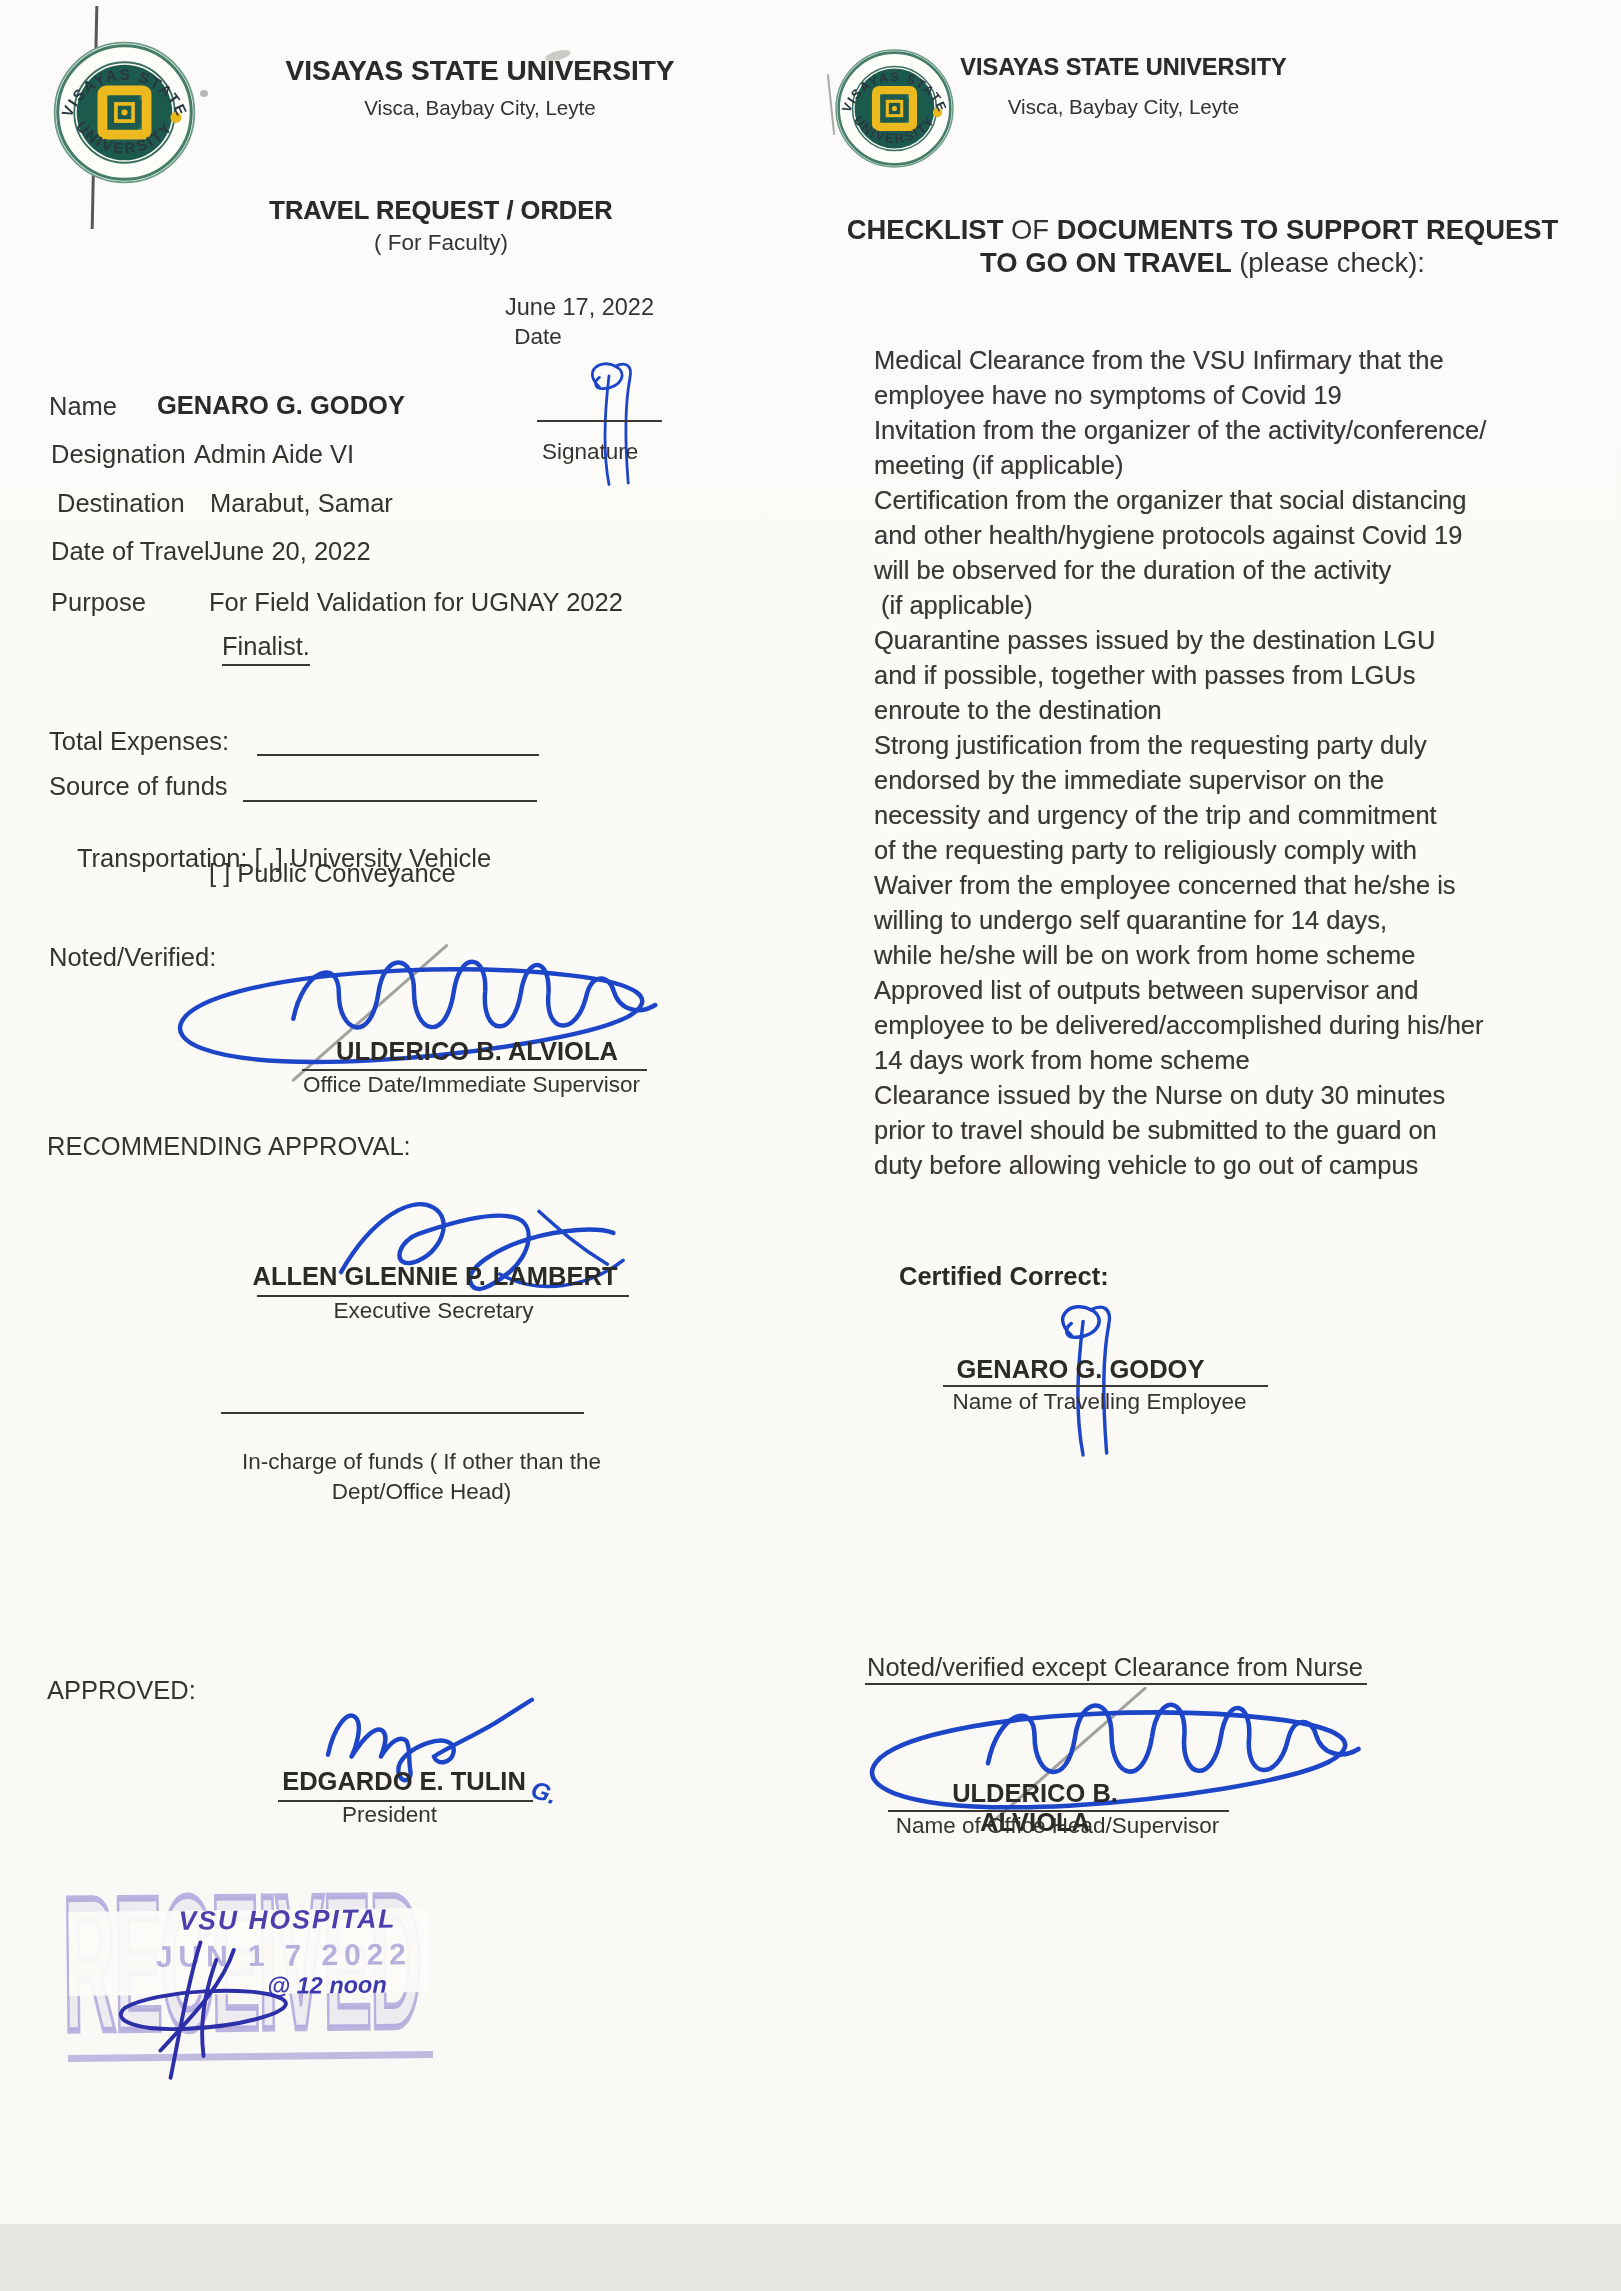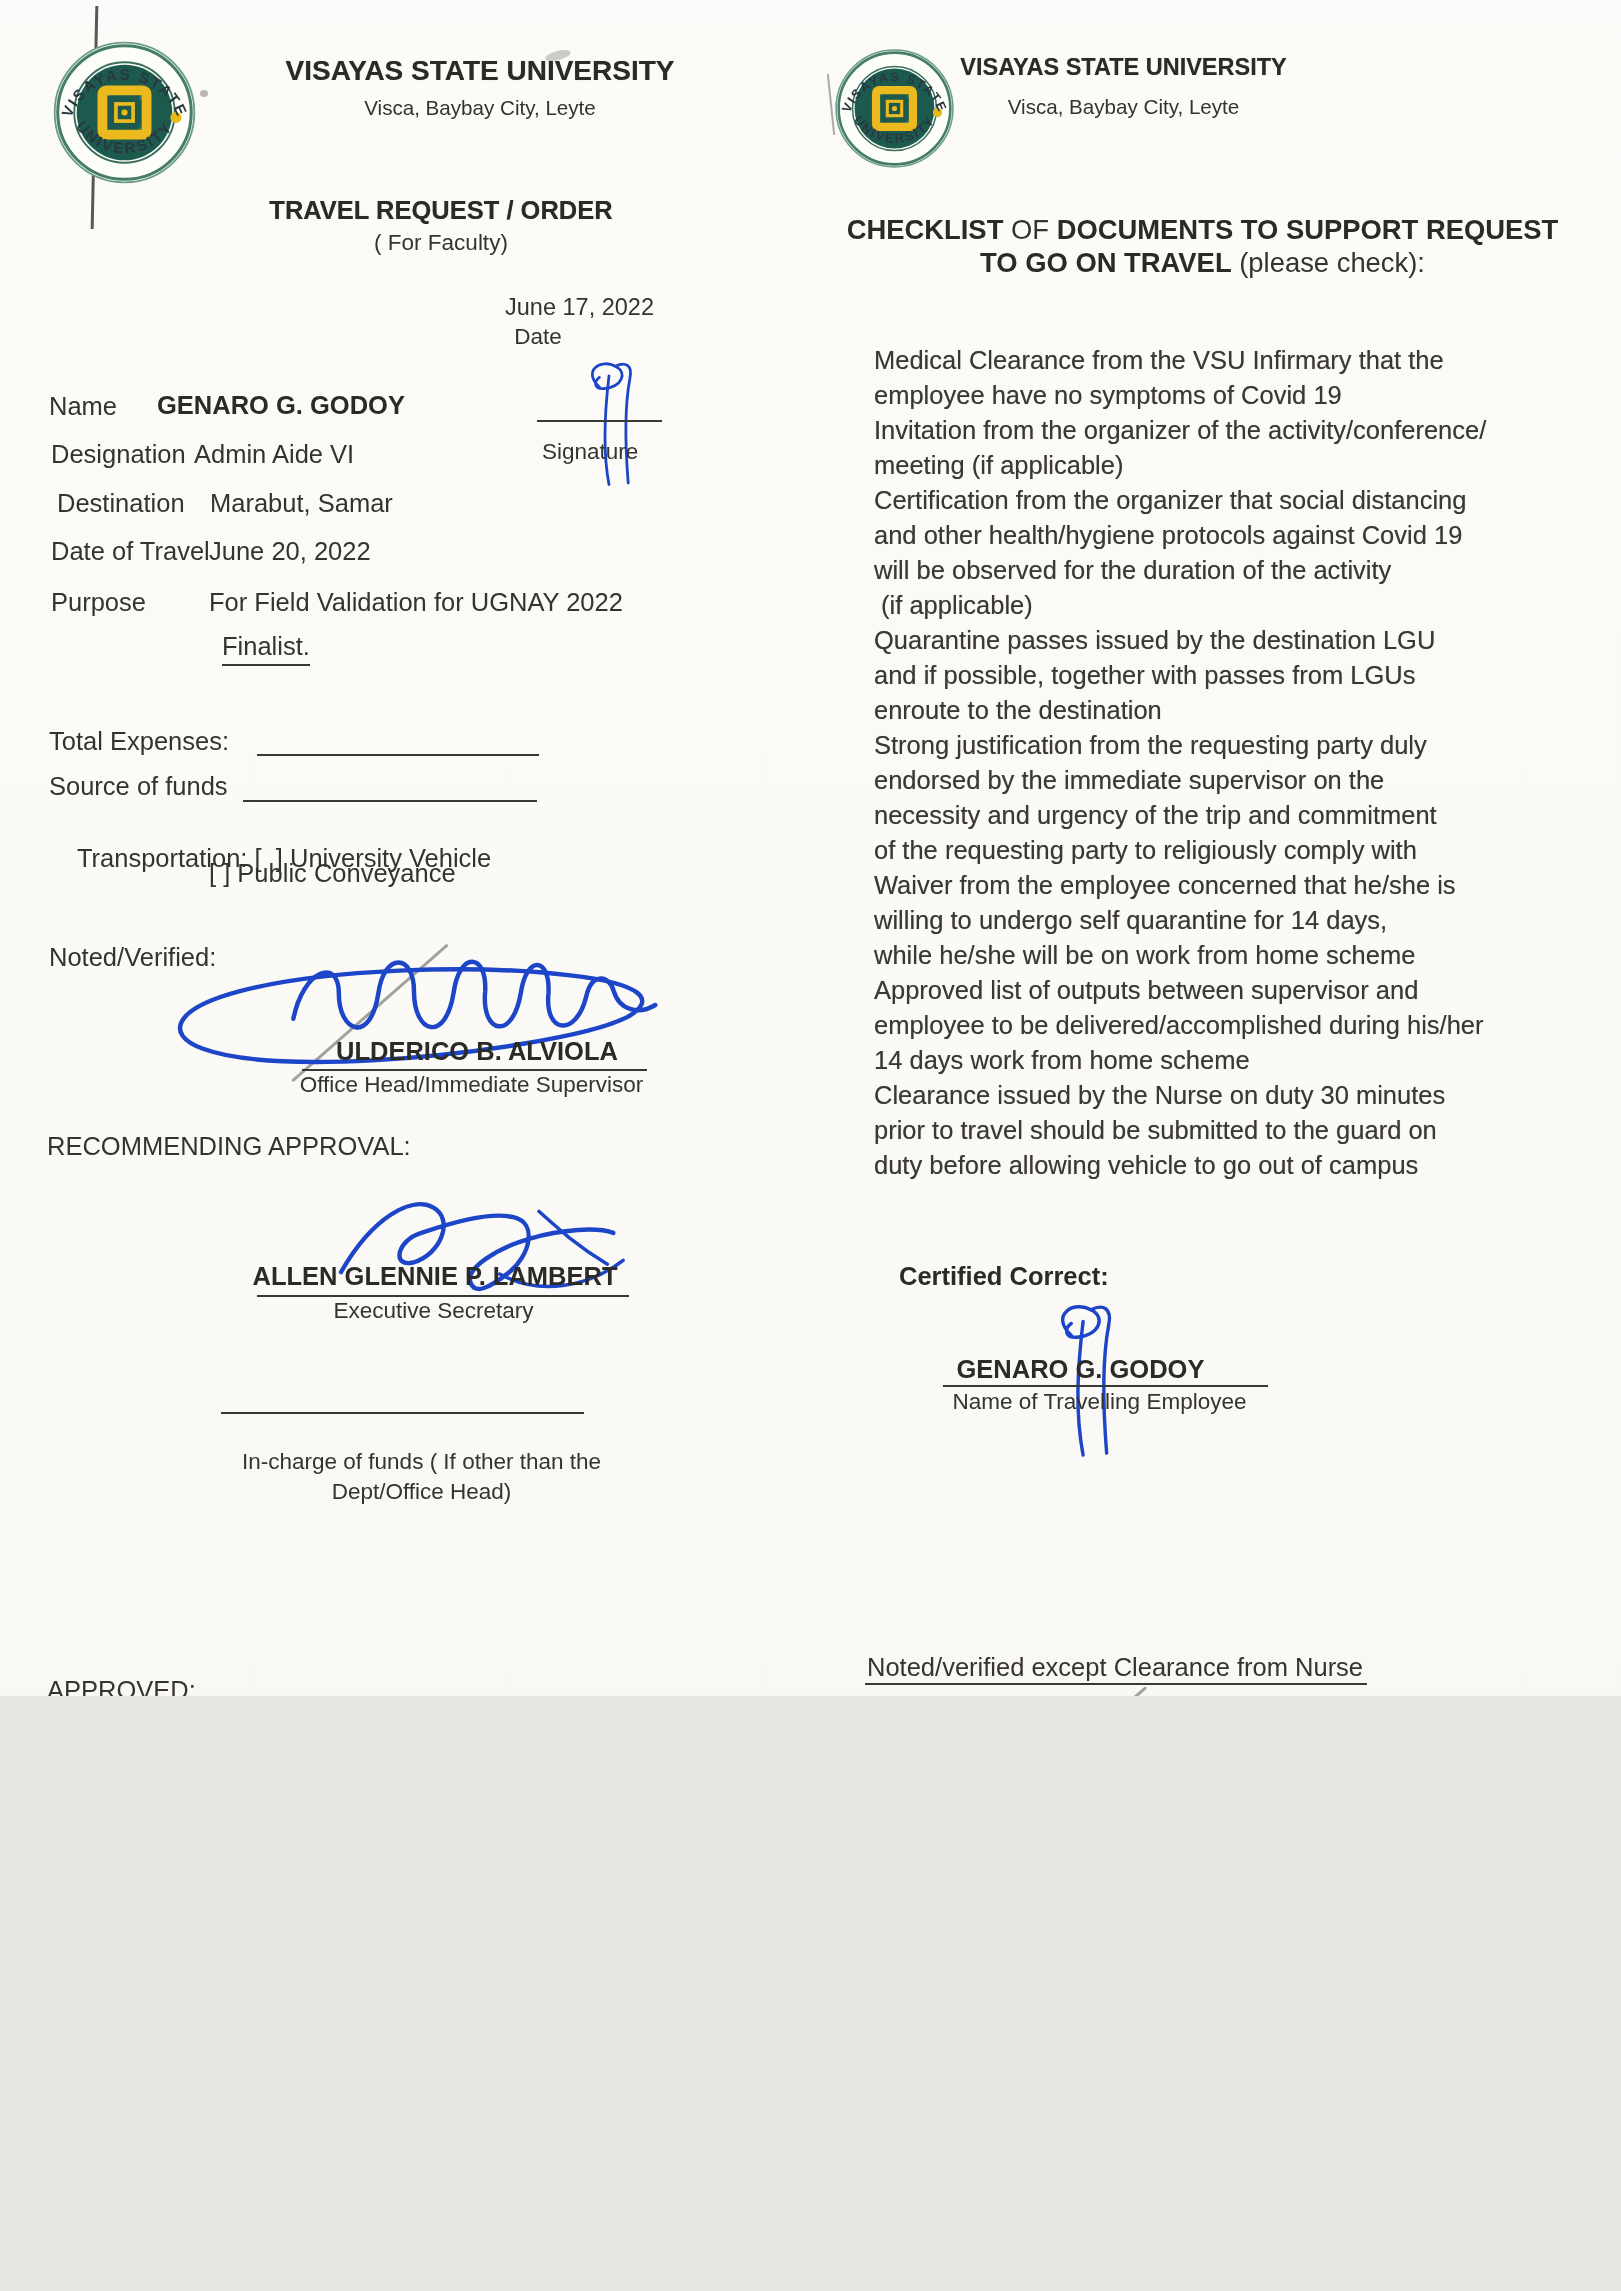--- a/index.html
+++ b/index.html
@@ -1,16 +1,16 @@
 <!DOCTYPE html>
 <html><head>
 <meta charset="utf-8">
 <style>
   html,body{margin:0;padding:0;background:#e8e6e2;}
-  .page{position:relative;width:1621px;height:1696px;margin:0 auto;overflow:hidden;
+  .page{position:relative;width:1621px;height:2224px;margin:0 auto;overflow:hidden;
         background:linear-gradient(180deg,#fcfbf9 0%,#fbfaf6 55%,#faf8f4 100%);
         font-family:"Liberation Sans", sans-serif;color:#35332f;}
   .abs{position:absolute;}
   .b{font-weight:bold;color:#2b2a27;}
   .ctr{text-align:center;}
   .t21{font-size:20.6px;}
   .t23{font-size:22.5px;}
   .t24{font-size:23.5px;}
   .t26{font-size:25.5px;}
   .t28{font-size:27.4px;}
@@ -127,21 +127,21 @@
 
   <div class="abs t26" style="left:49px;top:943px;">Noted/Verified:</div>
 
   <svg class="abs" style="left:145px;top:923px;" width="534" height="165" viewBox="0 0 540 165">
     <path class="gray-stroke" d="M150,158 L305,22"></path>
     <path class="sig" d="M58,126 C20,112 28,86 96,68 C180,46 330,40 430,52 C500,60 520,76 488,94 C450,114 330,132 230,138 C150,142 90,138 58,126"></path>
     <path class="sig" d="M150,96 C160,46 196,34 196,70 C196,110 228,122 236,70 C242,28 272,30 272,68 C272,112 304,120 312,70 C318,26 346,30 344,68 C340,112 372,118 380,70 C386,30 410,34 408,70 C404,112 436,114 446,74 C452,48 470,52 474,68 C480,88 500,92 516,82"></path>
   </svg>
   <div class="abs ctr b t26" style="left:271px;top:1037px;width:412px;">ULDERICO B. ALVIOLA</div>
   <div class="abs hline" style="left:302px;top:1069px;width:345px;"></div>
-  <div class="abs ctr t23" style="left:256px;top:1072px;width:431px;">Office Head/Immediate Supervisor</div>
+  <div class="abs ctr t23" style="left:256px;top:1072px;width:431px;">Office Date/Immediate Supervisor</div>
 
   <div class="abs t26" style="left:47px;top:1132px;">RECOMMENDING APPROVAL:</div>
 
   <svg class="abs" style="left:294px;top:1178px;" width="333" height="147" viewBox="0 0 340 150">
     <path class="sig" d="M48,96 C80,40 120,18 142,30 C164,42 150,78 122,86 C100,92 104,64 130,56 C160,46 200,34 224,40 C250,46 240,80 220,96 C200,112 184,120 180,106 C176,92 206,72 240,62 C274,52 310,50 326,56"></path>
     <path class="sigthin" d="M250,34 C270,52 290,70 320,88"></path>
     <path class="sigthin" d="M210,98 C250,120 300,112 336,84"></path>
   </svg>
   <div class="abs ctr b t26" style="left:229px;top:1262px;width:412px;">ALLEN GLENNIE P. LAMBERT</div>
   <div class="abs hline" style="left:257px;top:1295px;width:372px;"></div>

